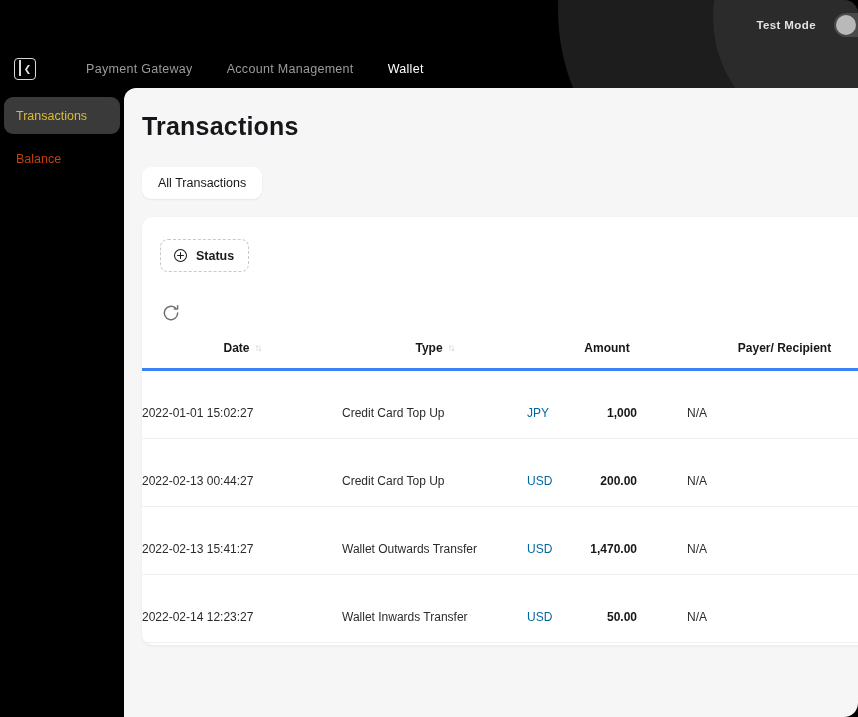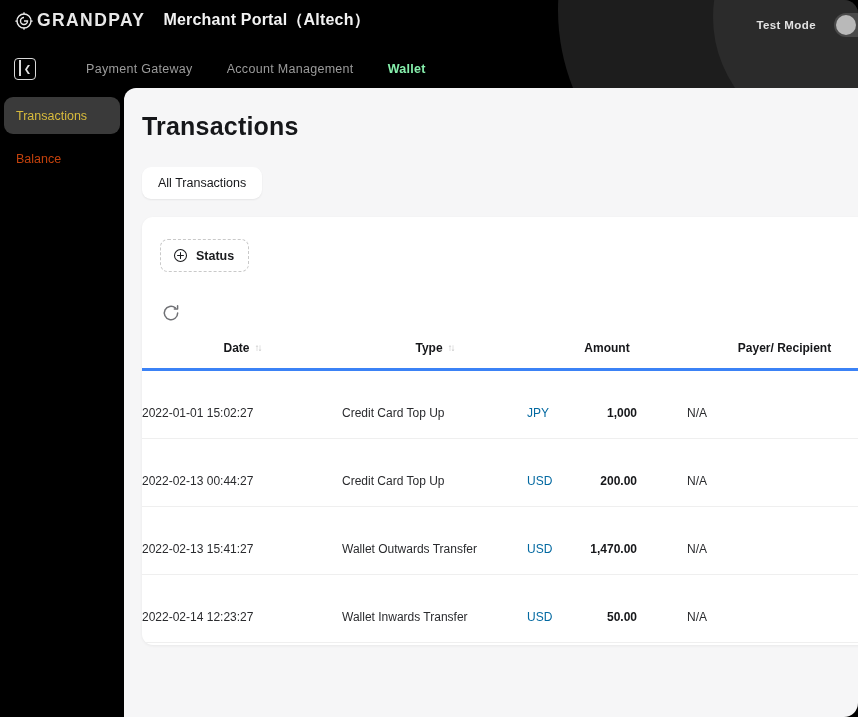--- a/index.html
+++ b/index.html
@@ -100,21 +100,21 @@
     width: 1.6px; height: 16px; background: #d9d9d9;
   }
   .collapse-btn .chev {
     font-size: 9px; color: #e4e4e4; margin-left: 5px; line-height: 1;
   }
   .navitems { display: flex; align-items: center; gap: 34px; margin-left: 50px; }
   .navitem {
     font-size: 12.5px; color: #9b9b9b; letter-spacing: .3px;
     cursor: pointer; white-space: nowrap;
   }
-  .navitem.active { color: #86efac; font-weight: 700; }
+  .navitem.active { color: #ffffff; font-weight: 400; }
 
   
   .sidebar {
     position: absolute; left: 0; top: 88px;
     width: 124px; height: 629px;
     background: #000000;
     padding-top: 9px;
     z-index: 4;
   }
   .side-item {
@@ -212,31 +212,20 @@
 </style>
 </head>
 <body>
 
 <div id="app">
 
   <div class="topbar">
     <div class="glow-a"></div>
     <div class="glow-b"></div>
 
-    <div class="brand-row">
-      <div class="logo-wrap">
-        <svg class="logo-mark" viewBox="0 0 24 24">
-          <circle cx="12" cy="12" r="8.4" fill="none" stroke="#e8e8e8" stroke-width="1.7"></circle>
-          <path d="M12 7.8 A4.2 4.2 0 1 0 16.2 12 L12 12" fill="none" stroke="#e8e8e8" stroke-width="1.7"></path>
-          <path d="M12 1.6 L12 4.2 M12 19.8 L12 22.4 M1.6 12 L4.2 12 M19.8 12 L22.4 12" stroke="#e8e8e8" stroke-width="1.5"></path>
-        </svg>
-        <span class="logo-text">GRANDPAY</span>
-      </div>
-      <div class="portal-title">Merchant Portal（Altech）</div>
-    </div>
 
     <div class="testmode-wrap">
       <span class="testmode-label">Test Mode</span>
       <div class="toggle">
         <div class="knob"></div>
       </div>
     </div>
 
     <div class="navrow">
       <div class="collapse-btn">

